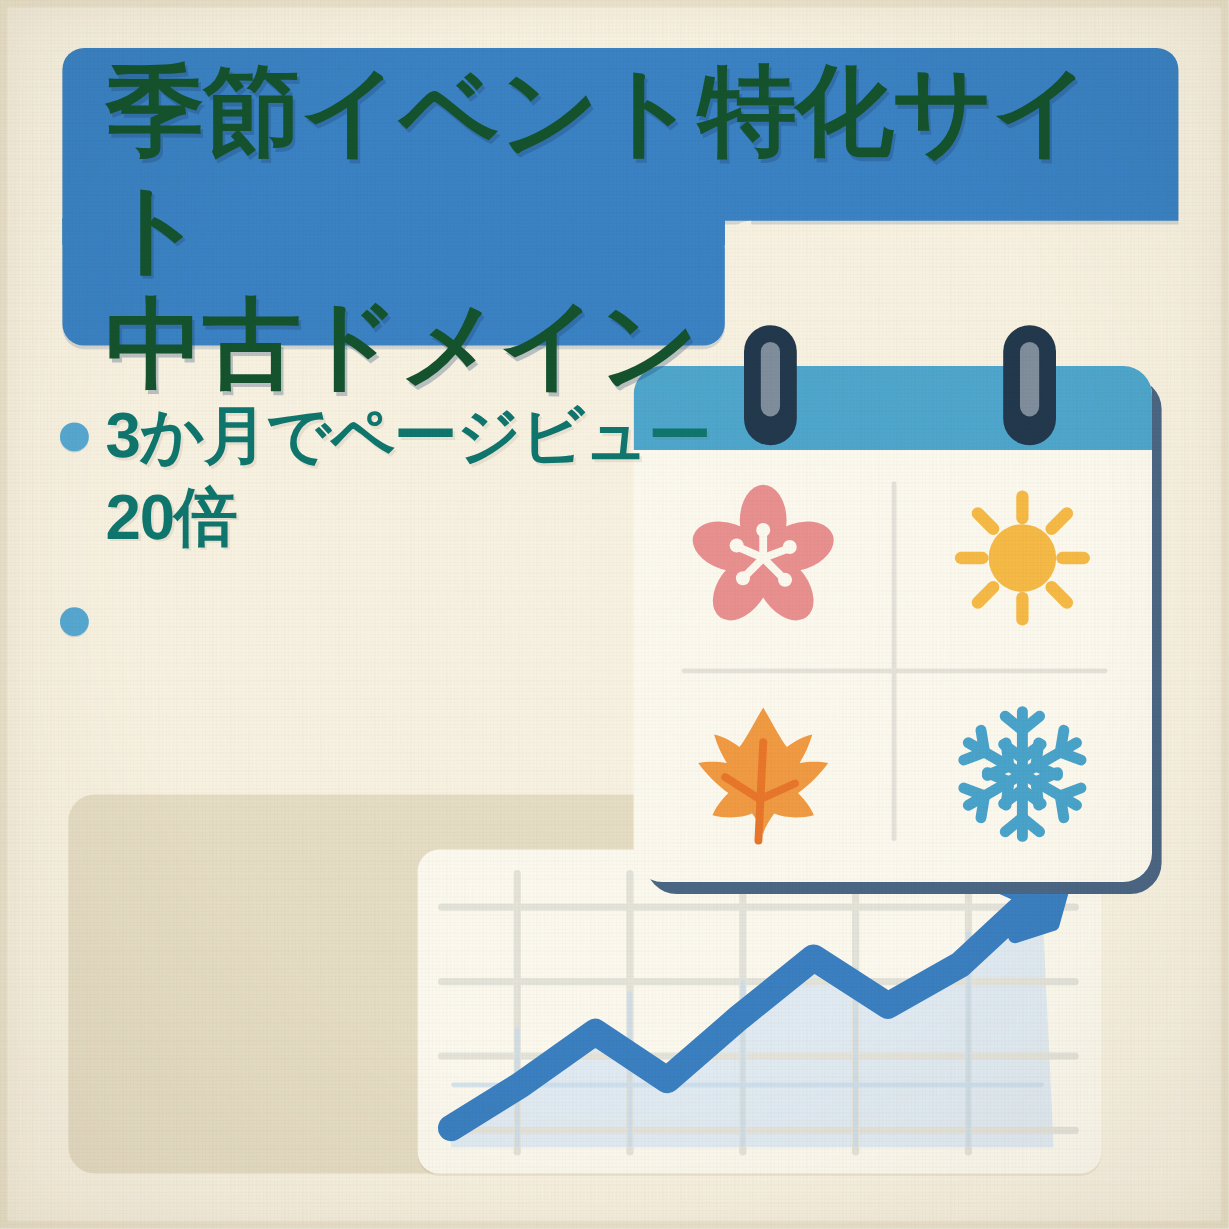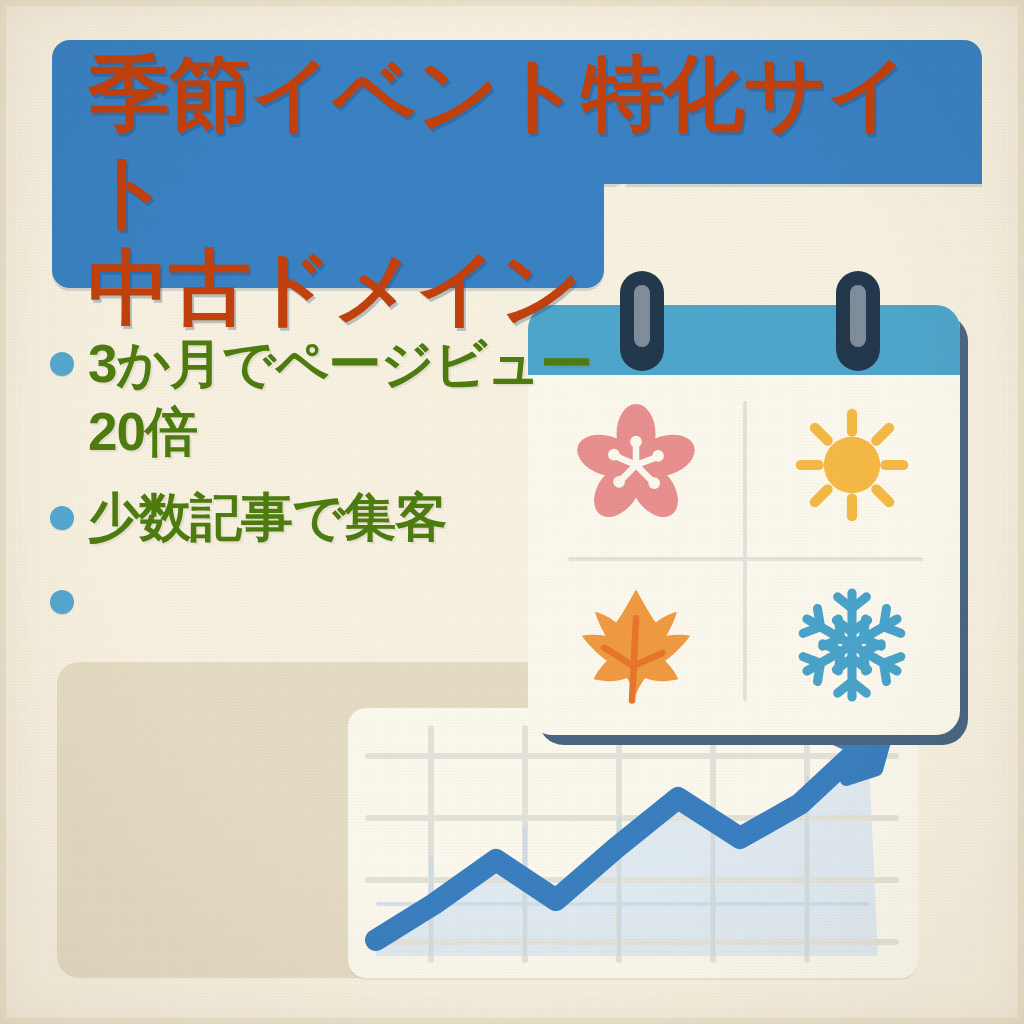--- a/index.html
+++ b/index.html
@@ -74,21 +74,21 @@
     left: 552px; top: 144px;
     width: 22px; height: 22px;
     background: #f7f1e1;
     border-top-left-radius: 22px;
   }
   .banner-text {
     position: absolute;
     left: 36px;
     top: 6px;
     width: 890px;
-    color: #c2410c;
+    color: #14532d;
     font-size: 82px;
     font-weight: 700;
     line-height: 1.18;
     letter-spacing: -1px;
     text-shadow: 2px 3px 0 rgba(28,66,110,0.28);
     z-index: 4;
     white-space: pre-line;
   }
 
   
@@ -108,21 +108,21 @@
     flex: 0 0 auto;
     width: 24px;
     height: 24px;
     border-radius: 50%;
     background: #56a8d2;
     margin-top: 22px;
     margin-right: 14px;
     box-shadow: 0 1px 0 rgba(40,90,130,0.18);
   }
   .bullet-text {
-    color: #4d7c0f;
+    color: #0f766e;
     font-size: 52px;
     font-weight: 700;
     line-height: 1.28;
     letter-spacing: -1px;
     text-shadow: 2px 2px 0 rgba(120,110,90,0.12);
     white-space: pre-line;
   }
   .b1 .bullet-text { font-size: 53px; }
 
   
@@ -391,24 +391,20 @@
     <div class="banner-text">季節イベント特化サイト
 中古ドメイン</div>
   </div>
 
   <div class="bullets">
     <div class="bullet b1">
       <span class="bullet-dot"></span>
       <span class="bullet-text">3か月でページビュー
 20倍</span>
     </div>
-    <div class="bullet b2">
-      <span class="bullet-dot"></span>
-      <span class="bullet-text">少数記事で集客</span>
-    </div>
     <div class="bullet b3">
       <span class="bullet-dot"></span>
     </div>
   </div>
 
   <div id="border-frame"></div>
   <div id="grain"></div>
 </div>
 
 </body></html>

